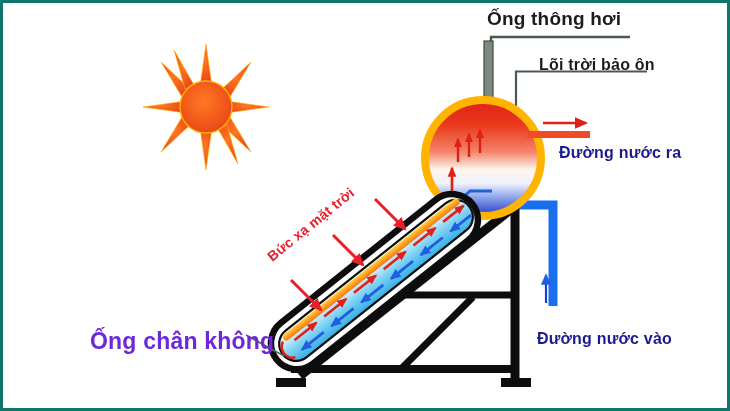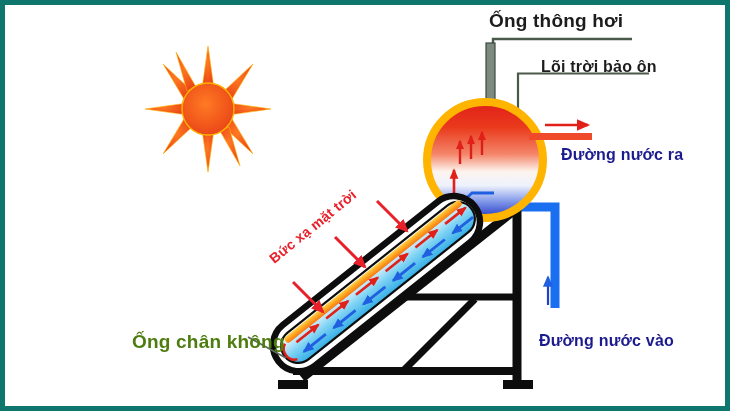--- a/index.html
+++ b/index.html
@@ -10,21 +10,21 @@
   }
   body {
     font-family: "Liberation Sans", "DejaVu Sans", sans-serif;
   }
   #stage {
     position: relative;
     width: 730px;
     height: 411px;
     background: #ffffff;
     box-sizing: border-box;
-    border: 5px solid #0f766e;
+    border: 3px solid #0f766e;
     overflow: hidden;
   }
   #svg-layer {
     position: absolute;
     left: 0;
     top: 0;
     width: 730px;
     height: 411px;
   }
   .lbl {
@@ -36,23 +36,22 @@
   }
   .lbl-dark {
     color: #1c1c1c;
     font-size: 19px;
   }
   .lbl-navy {
     color: #1b1b8f;
     font-size: 16px;
   }
   .lbl-navy-lg {
-    color: #4d7c0f;
-    font-size: 19px;
-    margin-left: 40px;
+    color: #6d28d9;
+    font-size: 23px;
   }
   .lbl-red {
     color: #e8202a;
     font-size: 14px;
     transform-origin: left center;
   }
 </style>
 </head>
 <body>
 

